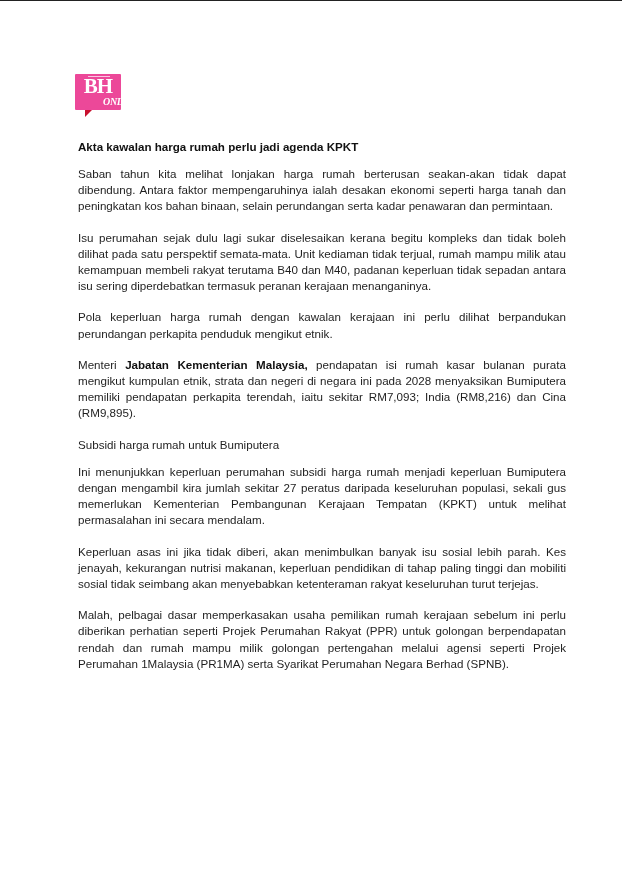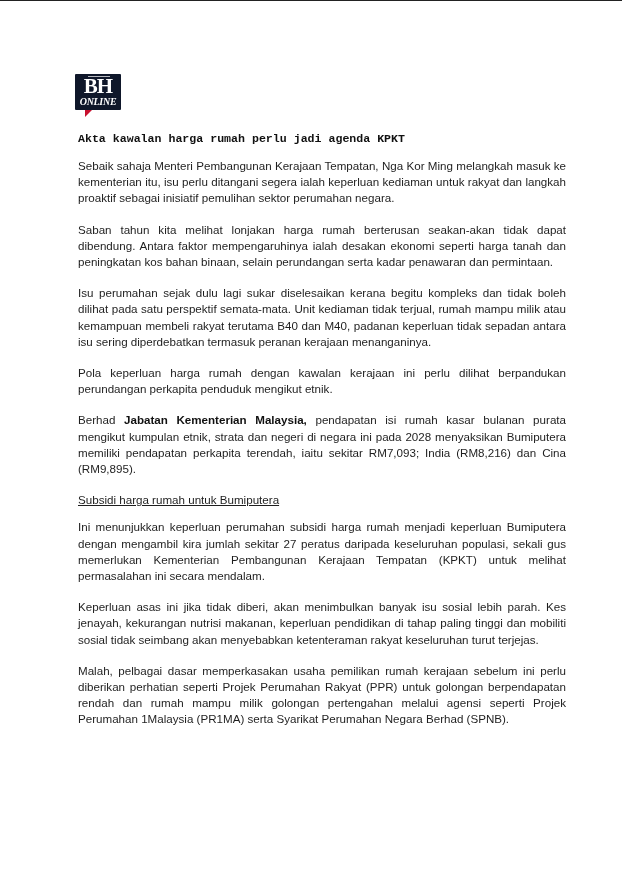--- a/index.html
+++ b/index.html
@@ -21,21 +21,21 @@
       width: 622px;
       height: 1px;
       background: #222222;
     }
     .logo {
       position: absolute;
       left: 75px;
       top: 74px;
       width: 46px;
       height: 36px;
-      background: #0f172a;
+      background: #ec4899;
       border-radius: 1px;
     }
     .logo::after {
       content: "";
       position: absolute;
       left: 10px;
       bottom: -7px;
       width: 0; height: 0;
       border-left: 0 solid transparent;
       border-right: 7px solid transparent;
@@ -56,53 +56,51 @@
       font-weight: bold;
       font-size: 21px;
       line-height: 21px;
       color: #ffffff;
       letter-spacing: -1px;
     }
     .logo-online {
       position: absolute;
       left: 0; top: 22px;
       width: 46px;
-      text-align: center;
       font-family: "Liberation Serif", "DejaVu Serif", serif;
       font-style: italic;
       font-weight: bold;
       font-size: 10px;
       line-height: 11px;
       color: #ffffff;
       letter-spacing: -0.3px;
+      padding-left: 28px;
     }
     .article {
       position: absolute;
       left: 78px;
       top: 131px;
       width: 488px;
       font-size: 11.6px;
       line-height: 16.2px;
       color: #1e1e1e;
     }
     .title {
       font-weight: bold;
       font-size: 11.6px;
       line-height: 16px;
-      margin: 0 0 11px 0;
+      margin: 8px 0 11px 0;
       color: #111;
-      font-family: Liberation Mono, monospace;
     }
     .para {
       margin: 0 0 15px 0;
       text-align: justify;
     }
     .subhead {
       margin: 0 0 11px 0;
-      text-decoration: underline;
       color: #1e1e1e;
     }
     .bold {
       font-weight: bold;
       color: #111;
     }
   </style>
 </head>
 <body>
 
@@ -110,25 +108,24 @@
 
 <div class="logo">
   <div class="logo-tag"></div>
   <div class="logo-bh">BH</div>
   <div class="logo-online">ONLINE</div>
 </div>
 
 <div class="article">
   <div class="title">Akta kawalan harga rumah perlu jadi agenda KPKT</div>
 
-  <p class="para">Sebaik sahaja Menteri Pembangunan Kerajaan Tempatan, Nga Kor Ming melangkah masuk ke kementerian itu, isu perlu ditangani segera ialah keperluan kediaman untuk rakyat dan langkah proaktif sebagai inisiatif pemulihan sektor perumahan negara.</p>
   <p class="para">Saban tahun kita melihat lonjakan harga rumah berterusan seakan-akan tidak dapat dibendung. Antara faktor mempengaruhinya ialah desakan ekonomi seperti harga tanah dan peningkatan kos bahan binaan, selain perundangan serta kadar penawaran dan permintaan.</p>
   <p class="para">Isu perumahan sejak dulu lagi sukar diselesaikan kerana begitu kompleks dan tidak boleh dilihat pada satu perspektif semata-mata. Unit kediaman tidak terjual, rumah mampu milik atau kemampuan membeli rakyat terutama B40 dan M40, padanan keperluan tidak sepadan antara isu sering diperdebatkan termasuk peranan kerajaan menanganinya.</p>
   <p class="para">Pola keperluan harga rumah dengan kawalan kerajaan ini perlu dilihat berpandukan perundangan perkapita penduduk mengikut etnik.</p>
 
-  <p class="para"><span>Berhad </span><span class="bold">Jabatan Kementerian Malaysia,</span><span> pendapatan isi rumah kasar bulanan purata mengikut kumpulan etnik, strata dan negeri di negara ini pada 2028 menyaksikan Bumiputera memiliki pendapatan perkapita terendah, iaitu sekitar RM7,093; India (RM8,216) dan Cina (RM9,895).</span></p>
+  <p class="para"><span>Menteri </span><span class="bold">Jabatan Kementerian Malaysia,</span><span> pendapatan isi rumah kasar bulanan purata mengikut kumpulan etnik, strata dan negeri di negara ini pada 2028 menyaksikan Bumiputera memiliki pendapatan perkapita terendah, iaitu sekitar RM7,093; India (RM8,216) dan Cina (RM9,895).</span></p>
 
   <div class="subhead">Subsidi harga rumah untuk Bumiputera</div>
 
   <p class="para">Ini menunjukkan keperluan perumahan subsidi harga rumah menjadi keperluan Bumiputera dengan mengambil kira jumlah sekitar 27 peratus daripada keseluruhan populasi, sekali gus memerlukan Kementerian Pembangunan Kerajaan Tempatan (KPKT) untuk melihat permasalahan ini secara mendalam.</p>
   <p class="para">Keperluan asas ini jika tidak diberi, akan menimbulkan banyak isu sosial lebih parah. Kes jenayah, kekurangan nutrisi makanan, keperluan pendidikan di tahap paling tinggi dan mobiliti sosial tidak seimbang akan menyebabkan ketenteraman rakyat keseluruhan turut terjejas.</p>
   <p class="para">Malah, pelbagai dasar memperkasakan usaha pemilikan rumah kerajaan sebelum ini perlu diberikan perhatian seperti Projek Perumahan Rakyat (PPR) untuk golongan berpendapatan rendah dan rumah mampu milik golongan pertengahan melalui agensi seperti Projek Perumahan 1Malaysia (PR1MA) serta Syarikat Perumahan Negara Berhad (SPNB).</p>
 </div>
 
 </body></html>

